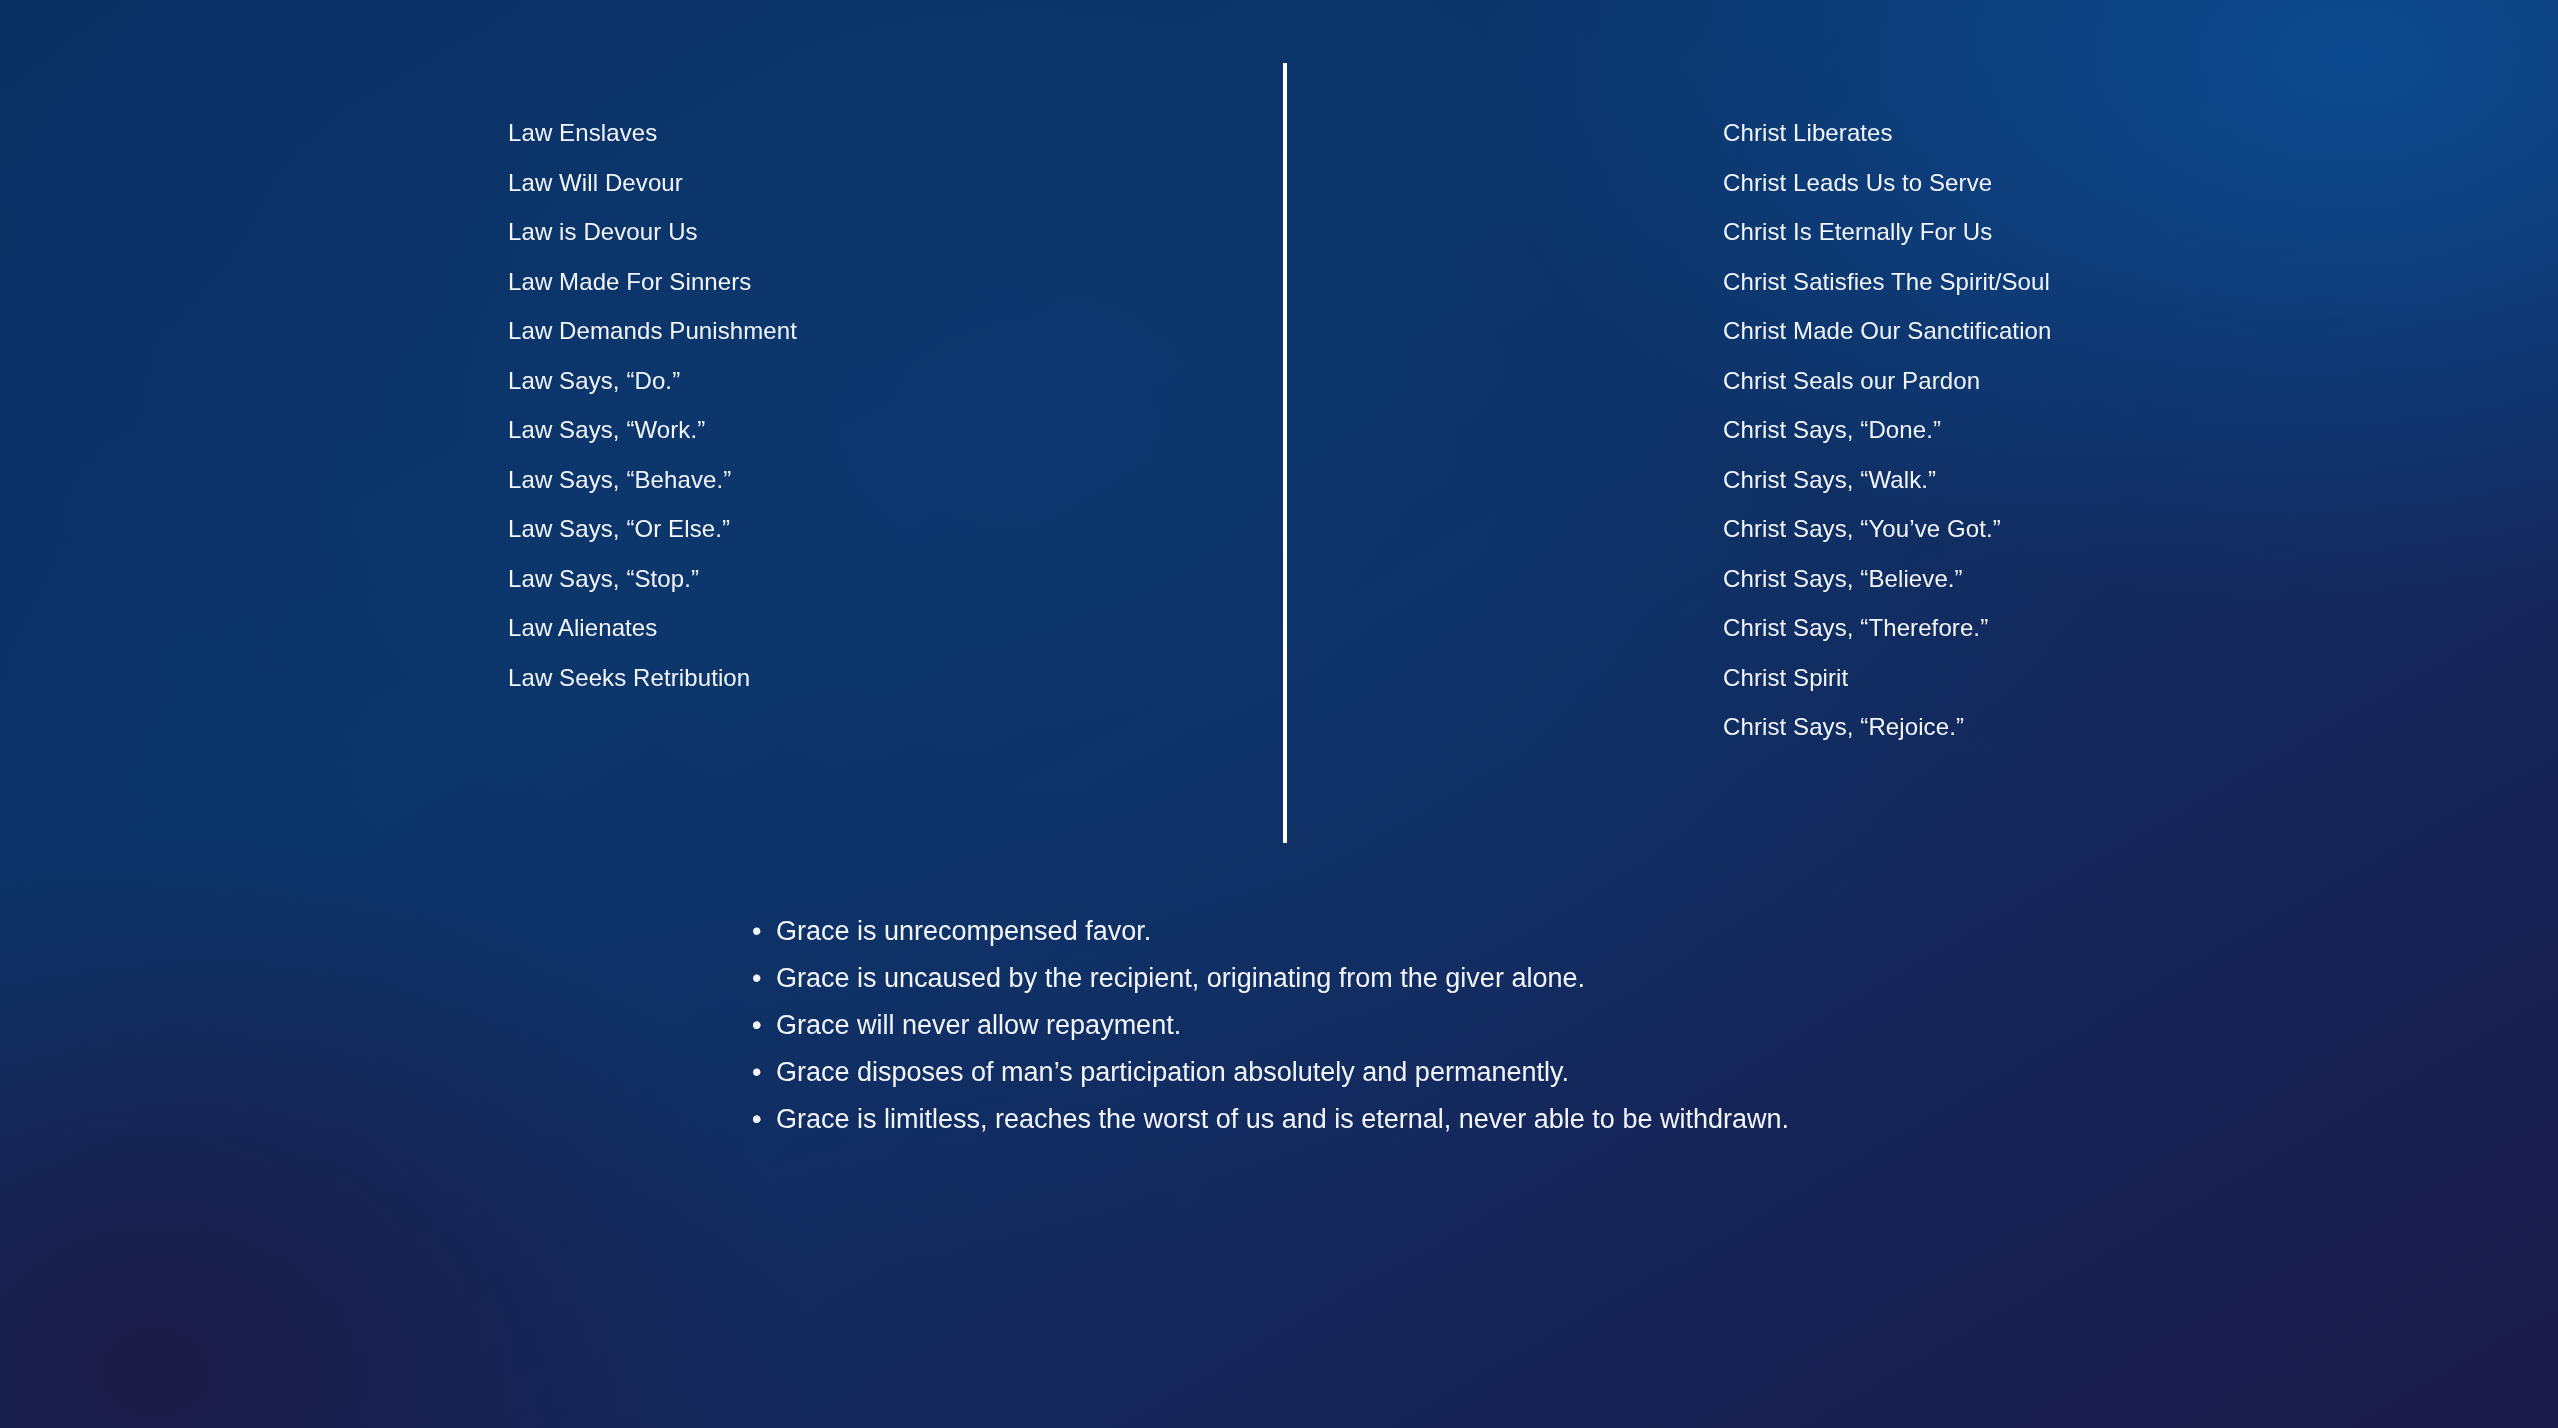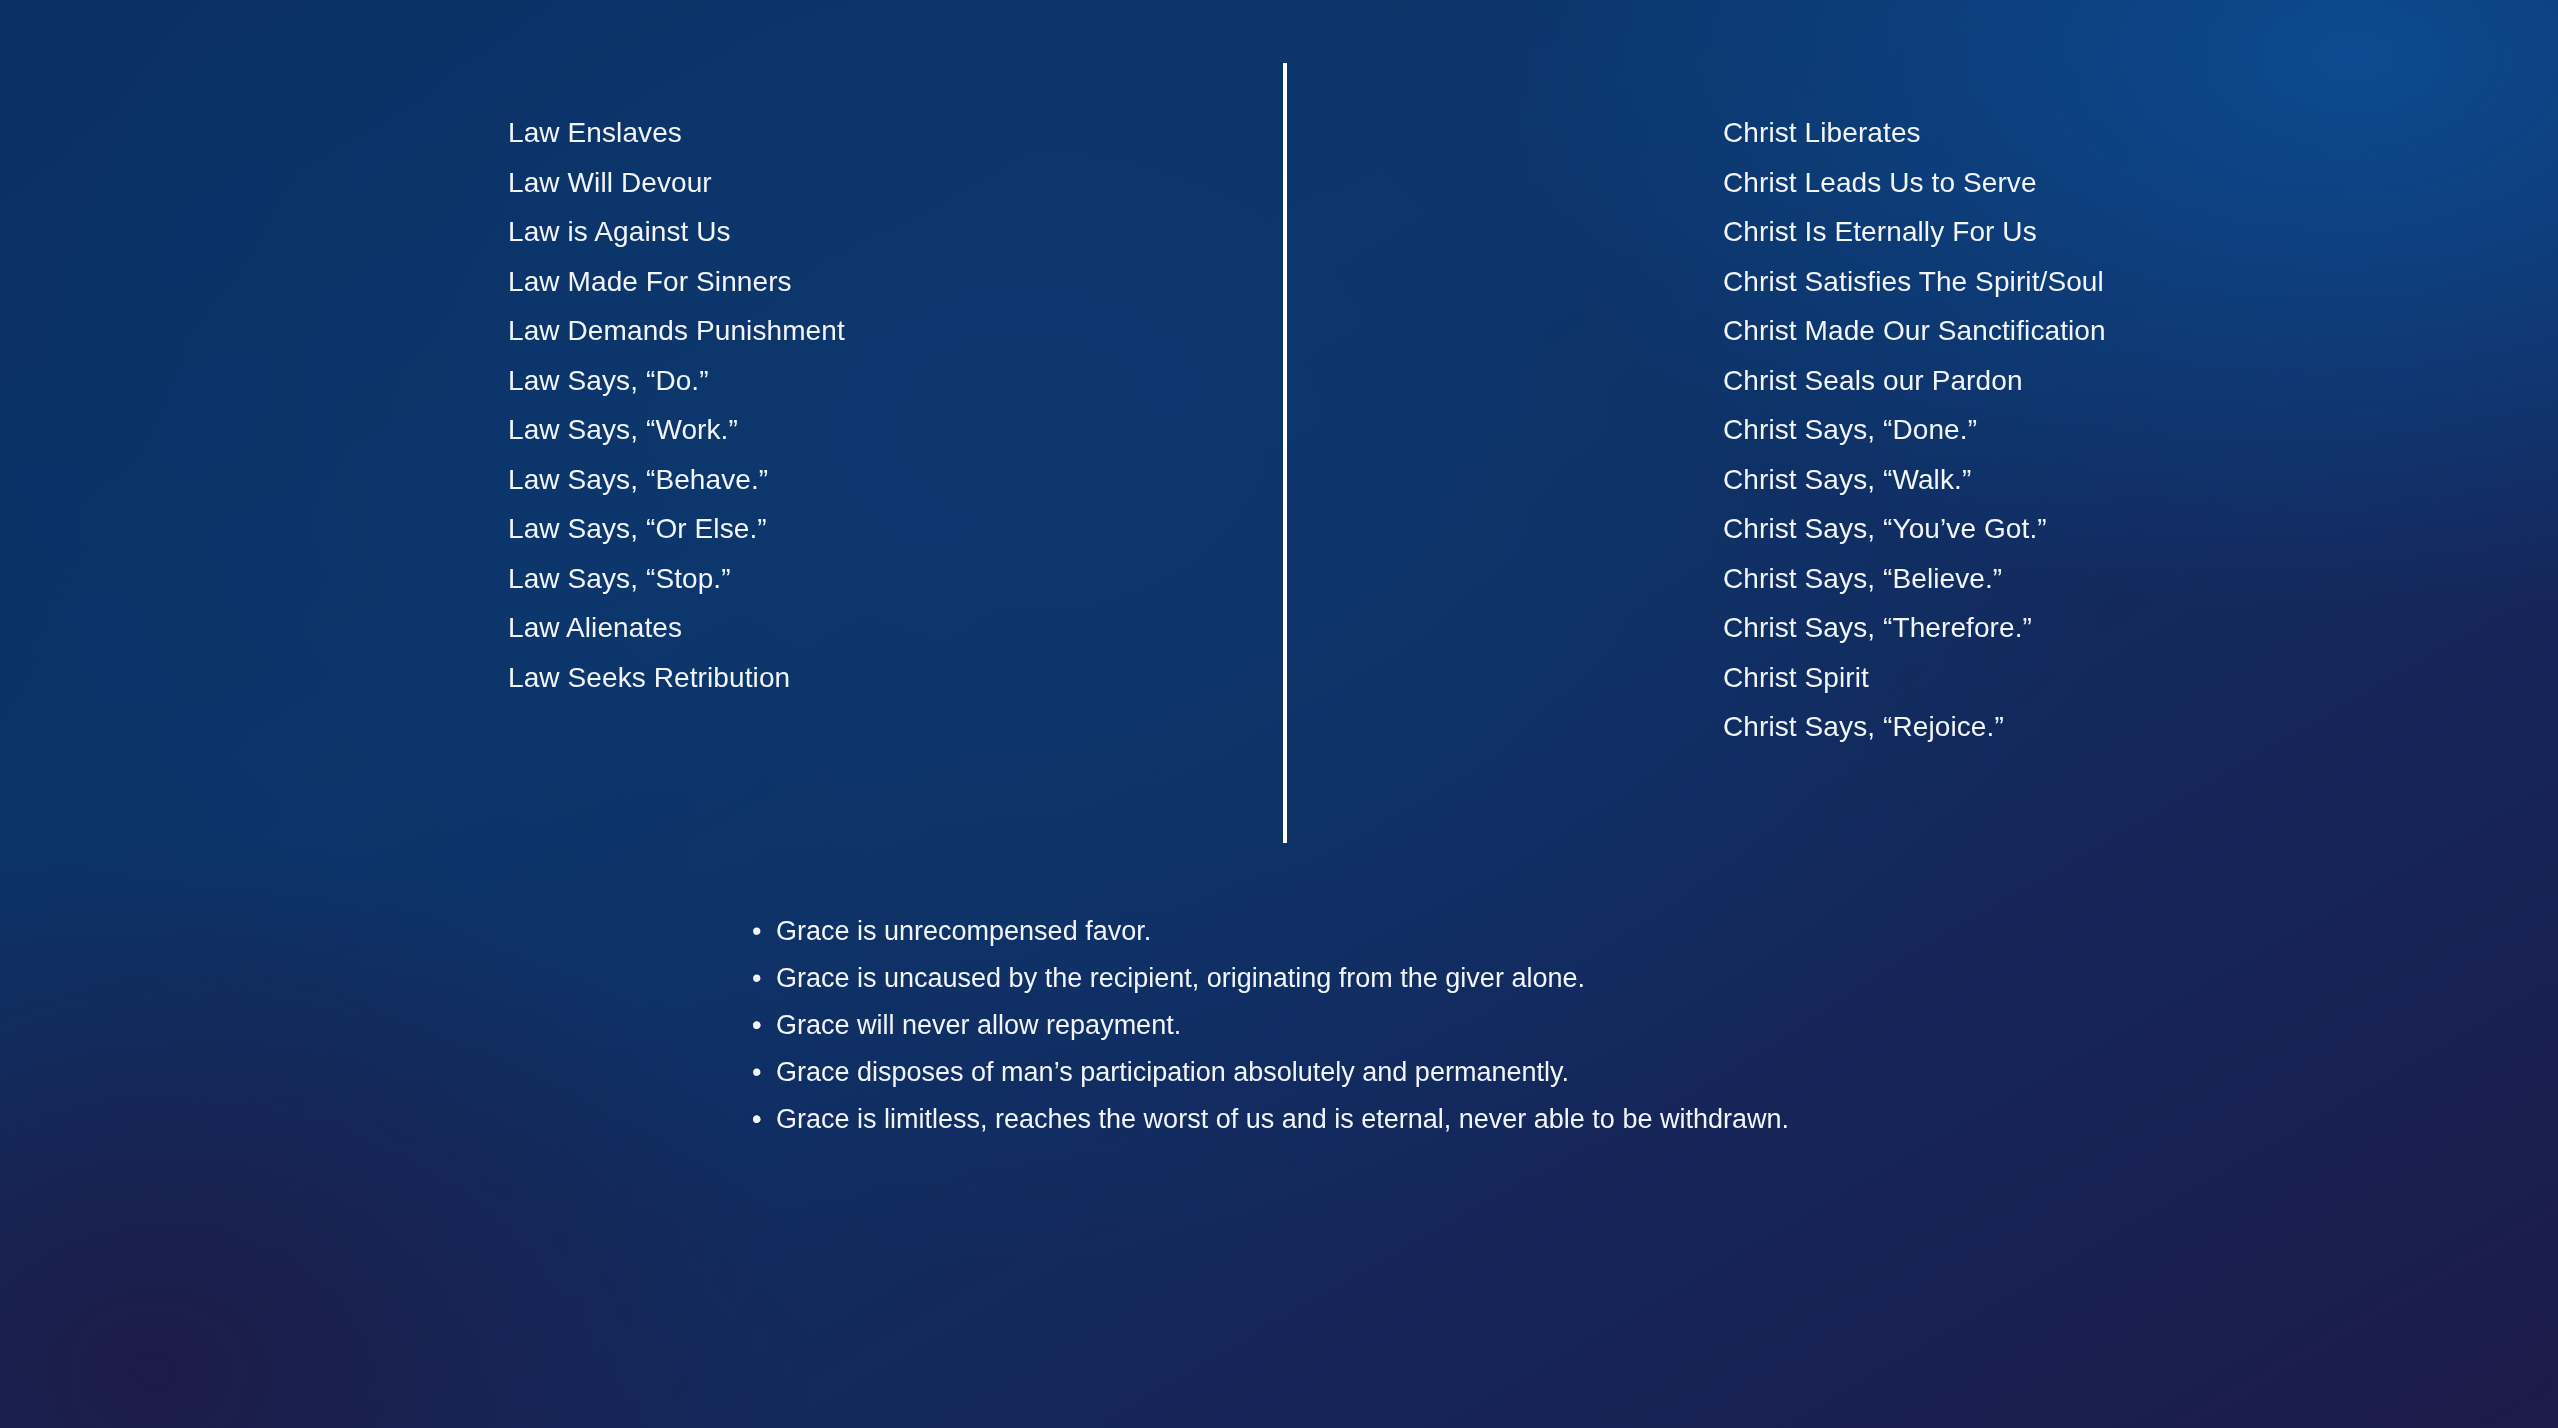--- a/index.html
+++ b/index.html
@@ -31,21 +31,21 @@
     top: 108px;
     width: 760px;
   }
   .right-col {
     position: absolute;
     left: 1723px;
     top: 108px;
     width: 780px;
   }
   .row {
-    font-size: 28px;
+    font-size: 24px;
     line-height: 49.5px;
     letter-spacing: 0.1px;
     color: #f2f5fa;
     white-space: nowrap;
   }
   .divider {
     position: absolute;
     left: 1283px;
     top: 63px;
     width: 4px;
@@ -80,21 +80,21 @@
   }
 </style>
 </head>
 <body>
 
 <div class="slide">
 
   <div class="left-col">
     <div class="row">Law Enslaves</div>
     <div class="row">Law Will Devour</div>
-    <div class="row">Law is Against Us</div>
+    <div class="row">Law is Devour Us</div>
     <div class="row">Law Made For Sinners</div>
     <div class="row">Law Demands Punishment</div>
     <div class="row">Law Says, “Do.”</div>
     <div class="row">Law Says, “Work.”</div>
     <div class="row">Law Says, “Behave.”</div>
     <div class="row">Law Says, “Or Else.”</div>
     <div class="row">Law Says, “Stop.”</div>
     <div class="row">Law Alienates</div>
     <div class="row">Law Seeks Retribution</div>
   </div>

